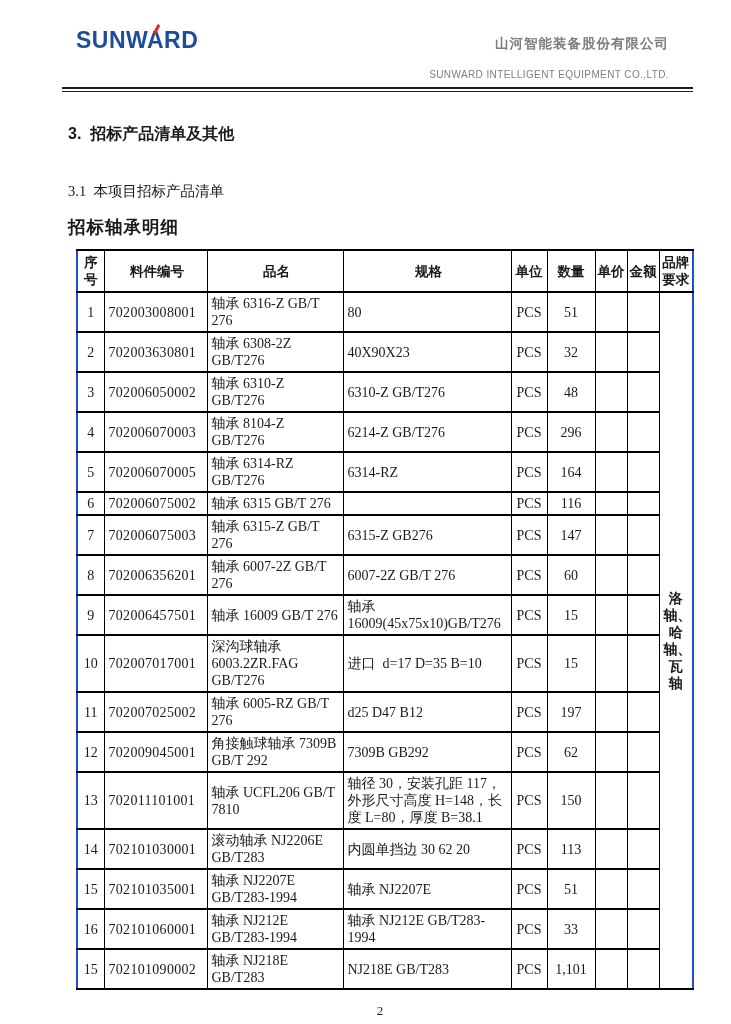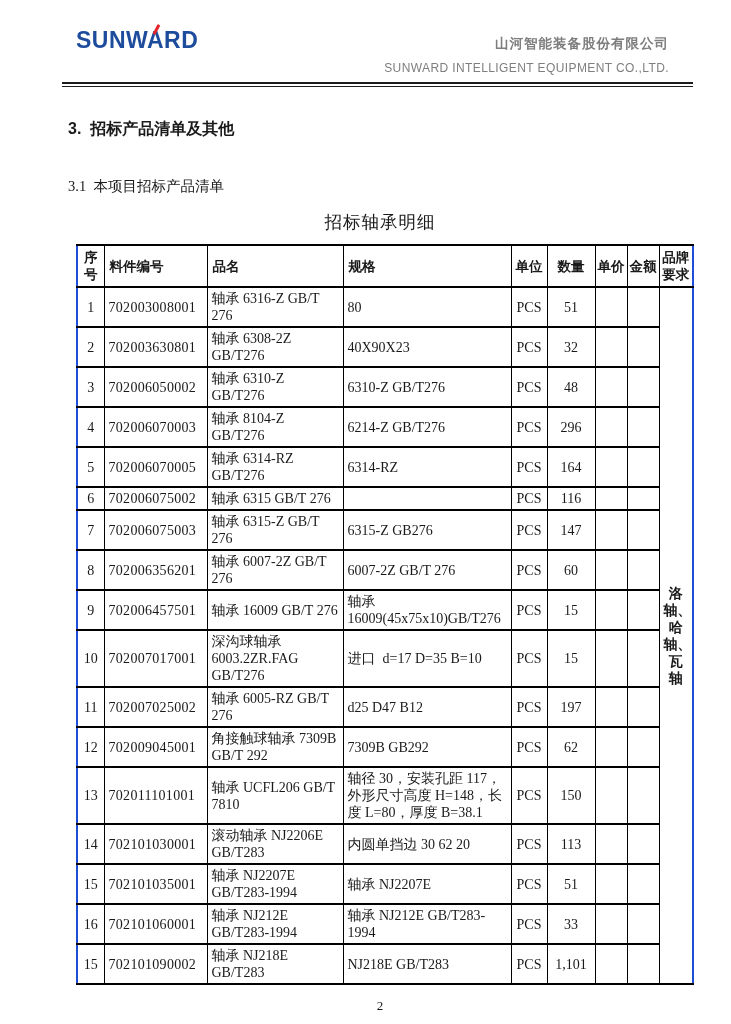--- a/index.html
+++ b/index.html
@@ -15,49 +15,49 @@
   }
   .logo { position:relative; font-family:"Liberation Sans", sans-serif;
           font-weight:bold; font-size:23px; letter-spacing:0.5px; }
   .logo-accent {
     position:absolute; top:-3px; left:79px; width:3px; height:11px;
     transform:rotate(28deg); border-radius:1px;
   }
   .company { text-align:right; margin-top:8px; }
   .company-cn { font-family:"Liberation Sans", sans-serif; font-weight:bold;
                 font-size:13.5px; letter-spacing:1px; }
-  .company-en { font-family:"Liberation Sans", sans-serif; font-size:12px;
-                letter-spacing:0.4px; margin-top:8px; }
+  .company-en { font-family:"Liberation Sans", sans-serif; font-size:10px;
+                letter-spacing:0.4px; margin-top:16px; }
   .header-rule {
     margin:0 38px 0 62px; height:2px;
     border-top:2.5px solid #1c1c1c; border-bottom:1px solid #1c1c1c;
   }
   
   .content { padding:0 39px 0 68px; }
   .h-section { margin-top:32px; font-family:"Liberation Sans", sans-serif;
                font-weight:bold; font-size:16px; white-space:pre-wrap; }
   .h-subsection { margin-top:37px; font-size:14.5px; white-space:pre-wrap; }
-  .h-table-title { margin-top:14px; text-align:center; font-weight:normal;
+  .h-table-title { margin-top:14px; text-align:left; font-weight:bold;
                    font-size:17.5px; letter-spacing:1px; }
   
   table.bearing {
     border-collapse:collapse; table-layout:fixed;
     width:616px; margin:10px 0 0 8px;
     border:2px solid #1d4ed8;
   }
   table.bearing th, table.bearing td {
     border:1px solid #000; border-top-width:2px; border-bottom-width:2px;
     overflow:hidden;
   }
   table.bearing th {
     font-family:"Liberation Sans", sans-serif; font-weight:bold;
     font-size:13.5px; line-height:17px; padding:3px 2px;
     text-align:center; vertical-align:middle;
   }
-  table.bearing th.h-left { text-align:left; padding-left:5px; }
+  table.bearing th.h-left { text-align:center; padding-left:5px; }
   table.bearing td {
     font-size:14px; line-height:17px; padding:2px 4px;
     vertical-align:middle;
   }
   td.c-no   { text-align:center; }
   td.c-part { text-align:left; padding-left:3px; letter-spacing:0.3px; }
   td.c-name { text-align:left; white-space:pre-wrap; }
   td.c-spec { text-align:left; white-space:pre-wrap; }
   td.c-unit { text-align:center; }
   td.c-qty  { text-align:center; }

